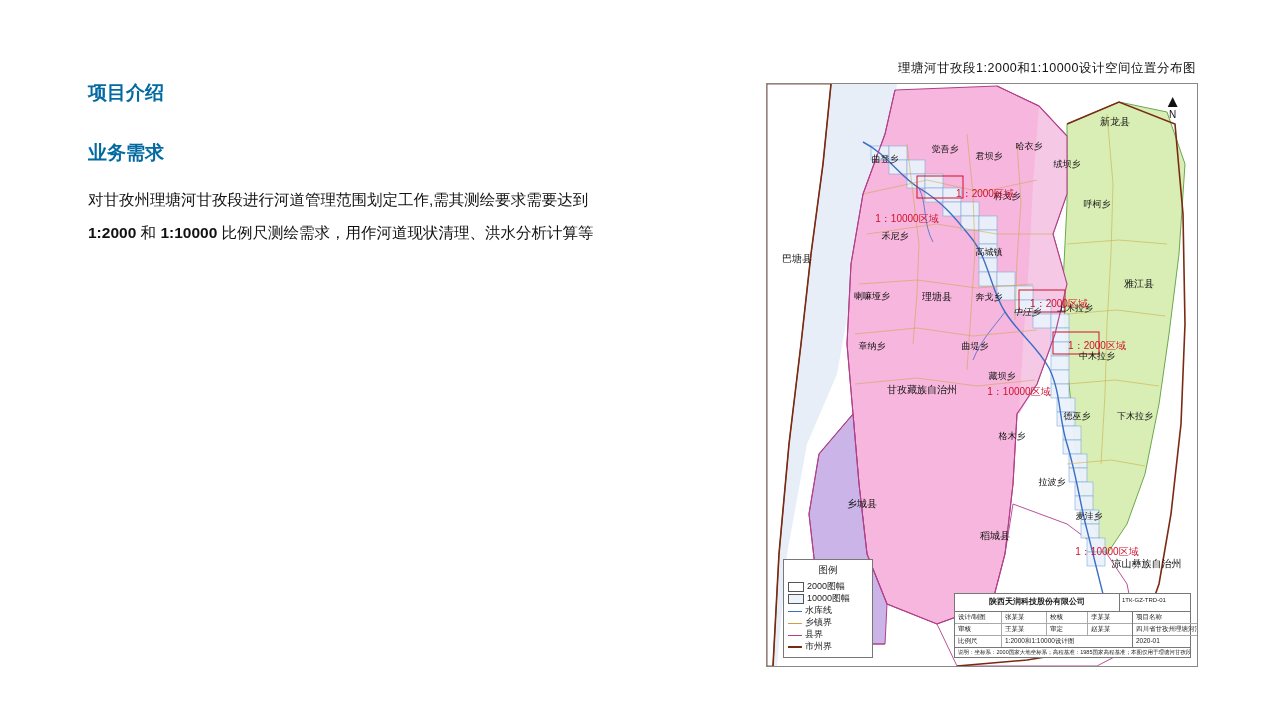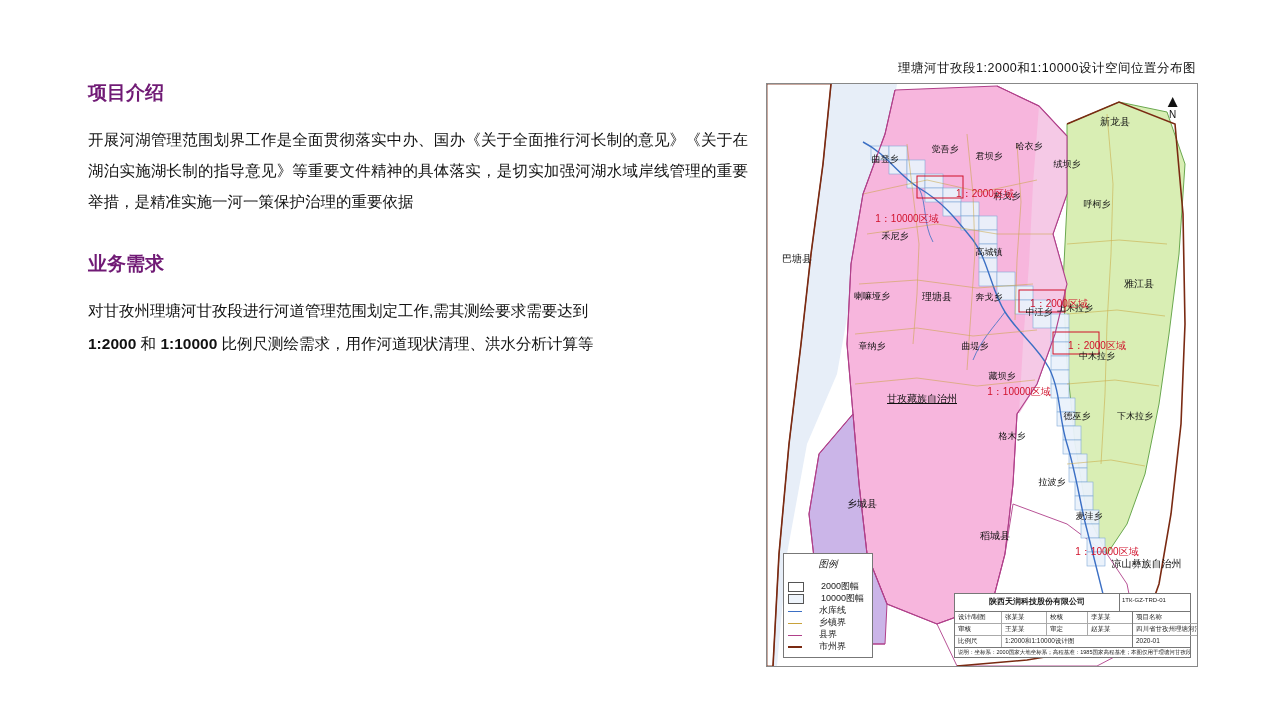--- a/index.html
+++ b/index.html
@@ -28,21 +28,21 @@
     font-weight: bold;
     color: #1a1a1a;
     letter-spacing: 1px;
     margin: 0 0 58px 0;
     line-height: 1.2;
   }
   .section {
     margin-bottom: 34px;
   }
   .section-heading {
-    color: #701a75;
+    color: #0369a1;
     font-size: 19px;
     font-weight: bold;
     margin: 0 0 18px 0;
   }
   .section-body {
     font-size: 15.5px;
     line-height: 2.0;
     color: #111111;
     margin: 0;
     text-align: justify;
@@ -89,27 +89,26 @@
     width: 80px;
     background: #ffffff;
     border: 1px solid #777;
     padding: 3px 4px 4px 4px;
     font-size: 9px;
     line-height: 1.45;
   }
   .legend-title {
     text-align: center;
     font-size: 9.5px;
-    margin-bottom: 10px;
-    font-style: italic;
+    margin-bottom: 4px;
   }
   .legend-row {
     display: flex;
     align-items: center;
-    gap: 17px;
+    gap: 3px;
     height: 12px;
   }
   .legend-swatch {
     width: 14px;
     height: 8px;
     border: 1px solid #555;
     flex: 0 0 auto;
     background: #fff;
   }
   .legend-line {
@@ -218,21 +217,20 @@
     display: block;
   }
 </style>
 </head>
 <body>
 
 <div class="left-col">
 
   <div class="section">
     <div class="section-heading">项目介绍</div>
-    <p class="section-body">开展河湖管理范围划界工作是全面贯彻落实中办、国办《关于全面推行河长制的意见》《关于在湖泊实施湖长制的指导意见》等重要文件精神的具体落实，是切实加强河湖水域岸线管理的重要举措，是精准实施一河一策保护治理的重要依据</p>
   </div>
 
   <div class="section">
     <div class="section-heading">业务需求</div>
     <p class="section-body compact">
       <span>对甘孜州理塘河甘孜段进行河道管理范围划定工作,需其测绘要求需要达到</span><br>
       <span class="bold-inline">1:2000</span><span> 和 </span><span class="bold-inline">1:10000</span><span> 比例尺测绘需求，用作河道现状清理、洪水分析计算等</span>
     </p>
   </div>
 </div>
@@ -343,37 +341,37 @@
 
     <div class="north">
       <span class="arrow">▲</span>
       <span>N</span>
     </div>
 
     <div class="mlabel big" style="left:348px; top:38px;">新龙县</div>
     <div class="mlabel big" style="left:30px; top:175px;">巴塘县</div>
     <div class="mlabel big" style="left:372px; top:200px;">雅江县</div>
     <div class="mlabel big" style="left:170px; top:213px;">理塘县</div>
-    <div class="mlabel big" style="left:155px; top:315px;text-decoration:underline;">甘孜藏族自治州</div>
+    <div class="mlabel big" style="left:155px; top:306px;">甘孜藏族自治州</div>
     <div class="mlabel big" style="left:95px; top:420px;">乡城县</div>
     <div class="mlabel big" style="left:228px; top:452px;">稻城县</div>
     <div class="mlabel big" style="left:368px; top:480px;padding-left:23px;">凉山彝族自治州</div>
 
     <div class="mlabel" style="left:118px; top:75px;">曲登乡</div>
     <div class="mlabel" style="left:178px; top:65px;">觉吾乡</div>
     <div class="mlabel" style="left:222px; top:72px;">君坝乡</div>
     <div class="mlabel" style="left:262px; top:62px;">哈衣乡</div>
     <div class="mlabel" style="left:300px; top:80px;">绒坝乡</div>
     <div class="mlabel" style="left:240px; top:112px;">村戈乡</div>
     <div class="mlabel" style="left:330px; top:120px;">呼柯乡</div>
     <div class="mlabel" style="left:128px; top:152px;">禾尼乡</div>
     <div class="mlabel" style="left:222px; top:168px;">高城镇</div>
     <div class="mlabel" style="left:105px; top:212px;">喇嘛垭乡</div>
     <div class="mlabel" style="left:222px; top:213px;text-align:center;">奔戈乡</div>
-    <div class="mlabel" style="left:272px; top:228px;">中汪乡</div>
+    <div class="mlabel" style="left:260px; top:228px;font-style:italic;">中汪乡</div>
     <div class="mlabel" style="left:308px; top:224px;">上木拉乡</div>
     <div class="mlabel" style="left:105px; top:262px;">章纳乡</div>
     <div class="mlabel" style="left:208px; top:262px;">曲堤乡</div>
     <div class="mlabel" style="left:330px; top:272px;">中木拉乡</div>
     <div class="mlabel" style="left:235px; top:292px;">藏坝乡</div>
     <div class="mlabel" style="left:310px; top:332px;">德巫乡</div>
     <div class="mlabel" style="left:245px; top:352px;">格木乡</div>
     <div class="mlabel" style="left:368px; top:332px;">下木拉乡</div>
     <div class="mlabel" style="left:285px; top:398px;">拉波乡</div>
     <div class="mlabel" style="left:322px; top:432px;">麦洼乡</div>

